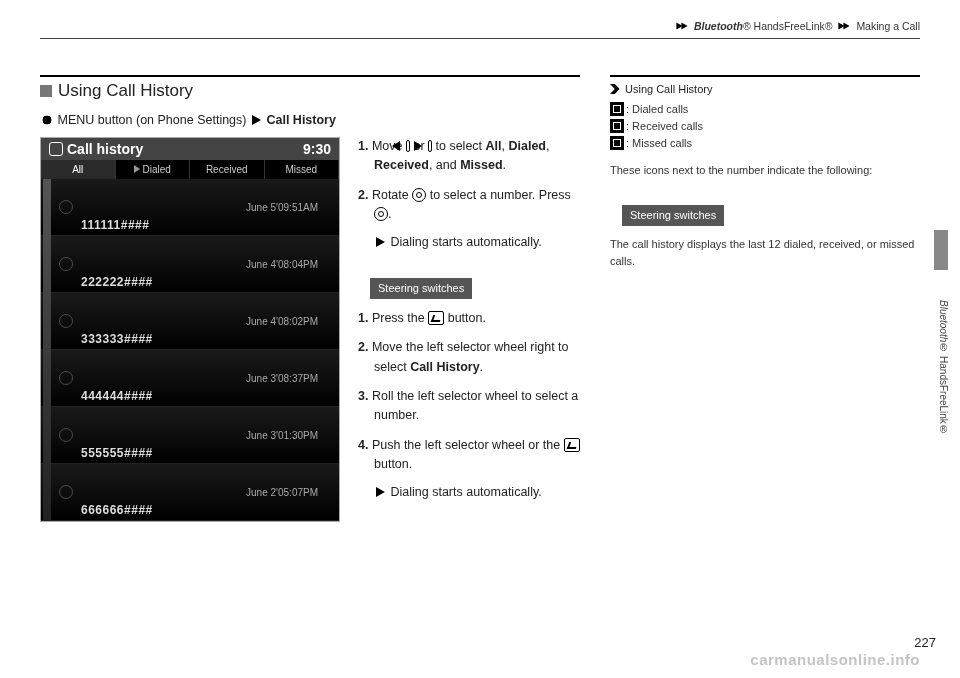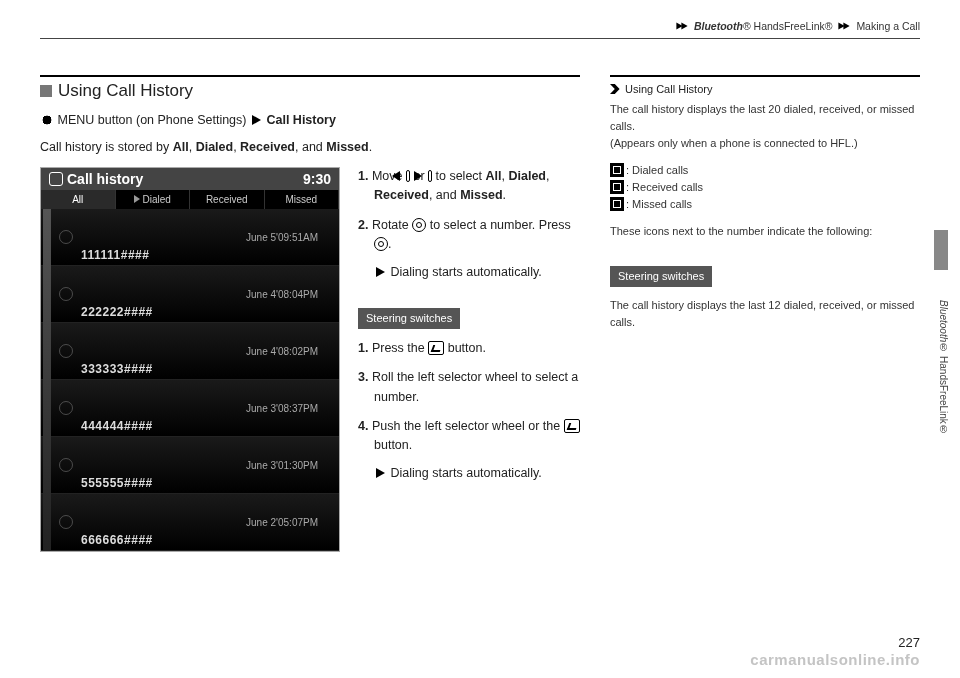--- a/index.html
+++ b/index.html
@@ -78,34 +78,34 @@
   .steps { flex:1; font-size:12.5px; line-height:1.55; }
   .steps ol { list-style:none; }
   .steps li { margin-bottom:10px; padding-left:16px; text-indent:-16px;}
   .steps .n { font-weight:700; }
   .dial-ctrl { display:inline-block; width:14px;height:14px; border:1.2px solid #000; border-radius:50%; vertical-align:-3px; position:relative;}
   .dial-ctrl::after{content:"";position:absolute;left:3px;top:3px;width:4px;height:4px;border:1px solid #000;border-radius:50%;}
   .arrow-l,.arrow-r{display:inline-block;width:0;height:0;vertical-align:-1px;}
   .arrow-l{border-right:8px solid #000;border-top:5px solid transparent;border-bottom:5px solid transparent;}
   .arrow-r{border-left:8px solid #000;border-top:5px solid transparent;border-bottom:5px solid transparent;}
   .arrow-wrap{display:inline-block;border:1px solid #000;border-radius:3px;padding:0 1px;line-height:8px;}
-  .tag-box { display:inline-block; background:#555; color:#fff; font-size:11px; padding:2px 8px; margin:16px 0 10px 0;}
+  .tag-box { display:inline-block; background:#555; color:#fff; font-size:11px; padding:2px 8px; margin:16px 0 10px 12px;}
   .pickup-btn{display:inline-block;width:16px;height:14px;border:1px solid #000;border-radius:2px;vertical-align:-3px;position:relative;}
   .pickup-btn::after{content:"";position:absolute;left:3px;top:3px;width:7px;height:5px;border-left:2px solid #000;border-bottom:2px solid #000;transform:skewX(-20deg);}
   .sidenote-title { font-size:11px; font-weight:400; margin-bottom:6px;}
   .sidenote-title .dbl-tri{display:inline-block;width:12px;height:10px;background:#000;clip-path:polygon(0 0,40% 50%,0 100%,40% 100%,80% 50%,40% 0);margin-right:3px;vertical-align:-1px;}
   .sidenote { font-size:11px; line-height:1.55; color:#333;}
   .sidenote p { margin-bottom:10px; }
   .legend-icon{display:inline-block;width:14px;height:14px;background:#000;vertical-align:-3px;margin-right:2px;position:relative;}
   .legend-icon::after{content:"";position:absolute;left:3px;top:3px;width:6px;height:6px;border:1px solid #fff;}
   .side-tab { position:absolute; right:12px; top:230px; width:14px; height:40px; background:#888;}
   .side-text { position:absolute; right:11px; top:300px; font-size:10px;
     writing-mode: vertical-rl; color:#444; font-style:italic;}
   .side-text .r{font-style:normal;}
-  .pageno { position:absolute; right:40px; bottom:28px; font-size:13px;margin-top:48px;}
+  .pageno { position:absolute; right:24px; bottom:28px; font-size:13px;margin-top:48px;}
   .watermark { position:absolute; right:40px; bottom:10px; font-size:15px; color:#c4c4c4; letter-spacing:.5px;font-weight:bold;}
 </style>
 </head>
 <body>
 
 <div class="topline"></div>
 <div class="breadcrumb">
   <span class="tri" style="border-left-color:#000;transform:scale(.7)"></span><span class="tri" style="border-left-color:#000;transform:scale(.7);margin-left:-6px"></span>
   <span class="bold" style="font-style:italic">Bluetooth</span><span>® HandsFreeLink®</span>
   <span class="tri" style="border-left-color:#000;transform:scale(.7)"></span><span class="tri" style="border-left-color:#000;transform:scale(.7);margin-left:-6px"></span>
@@ -119,23 +119,20 @@
         <span>Using Call History</span>
     </div>
 
     <div class="menu-line">
       <span class="pick"></span>
       <span>MENU button (on Phone Settings)</span>
       <span class="tri"></span>
       <span class="bold">Call History</span>
     </div>
 
-    <div class="body-text">
-      <span>Call history is stored by </span><span class="bold">All</span>, <span class="bold">Dialed</span>, <span class="bold">Received</span>, and <span class="bold">Missed</span><span>.</span>
-    </div>
 
     <div class="screenshot-steps">
       <div class="screenshot">
         <div class="screen">
           <div class="screen-topbar">
             <span><span class="icon"></span><span>Call history</span></span>
             <span>9:30</span>
           </div>
           <div class="tabs">
             <div class="tab active"><span>All</span></div>
@@ -188,33 +185,33 @@
         <ol>
           <li><span class="n">1.</span> <span>Move </span><span class="arrow-wrap"><span class="arrow-l"></span></span><span> or </span><span class="arrow-wrap"><span class="arrow-r"></span></span><span> to select </span><span class="bold">All</span>, <span class="bold">Dialed</span>, <span class="bold">Received</span>, and <span class="bold">Missed</span><span>.</span></li>
           <li><span class="n">2.</span> <span>Rotate </span><span class="dial-ctrl"></span><span> to select a number. Press </span><span class="dial-ctrl"></span><span>.</span>
             <div style="margin-top:8px;text-indent:0;"><span class="tri"></span> <span>Dialing starts automatically.</span></div>
           </li>
         </ol>
 
         <div class="tag-box">Steering switches</div>
         <ol>
           <li><span class="n">1.</span> <span>Press the </span><span class="pickup-btn"></span><span> button.</span></li>
+          <li><span class="n">2.</span> <span>Move the left selector wheel right to select </span><span class="bold">Call History</span><span>.</span></li>
           <li><span class="n">3.</span> <span>Roll the left selector wheel to select a number.</span></li>
           <li><span class="n">4.</span> <span>Push the left selector wheel or the </span><span class="pickup-btn"></span><span> button.</span>
             <div style="margin-top:8px;text-indent:0;"><span class="tri"></span> <span>Dialing starts automatically.</span></div>
           </li>
         </ol>
       </div>
     </div>
   </div>
 
   <div class="col-right">
     <div class="sidenote-title"><span class="dbl-tri"></span><span>Using Call History</span></div>
     <div class="sidenote">
-      <p><span>The call history displays the last 20 dialed, received, or missed calls.</span><br><span>(Appears only when a phone is connected to HFL.)</span></p>
       <p>
         <span class="legend-icon"></span><span>: Dialed calls</span><br>
         <span class="legend-icon"></span><span>: Received calls</span><br>
         <span class="legend-icon"></span><span>: Missed calls</span>
       </p>
       <p>These icons next to the number indicate the following:</p>
       <div class="tag-box">Steering switches</div>
       <p>The call history displays the last 12 dialed, received, or missed calls.</p>
     </div>
   </div>

